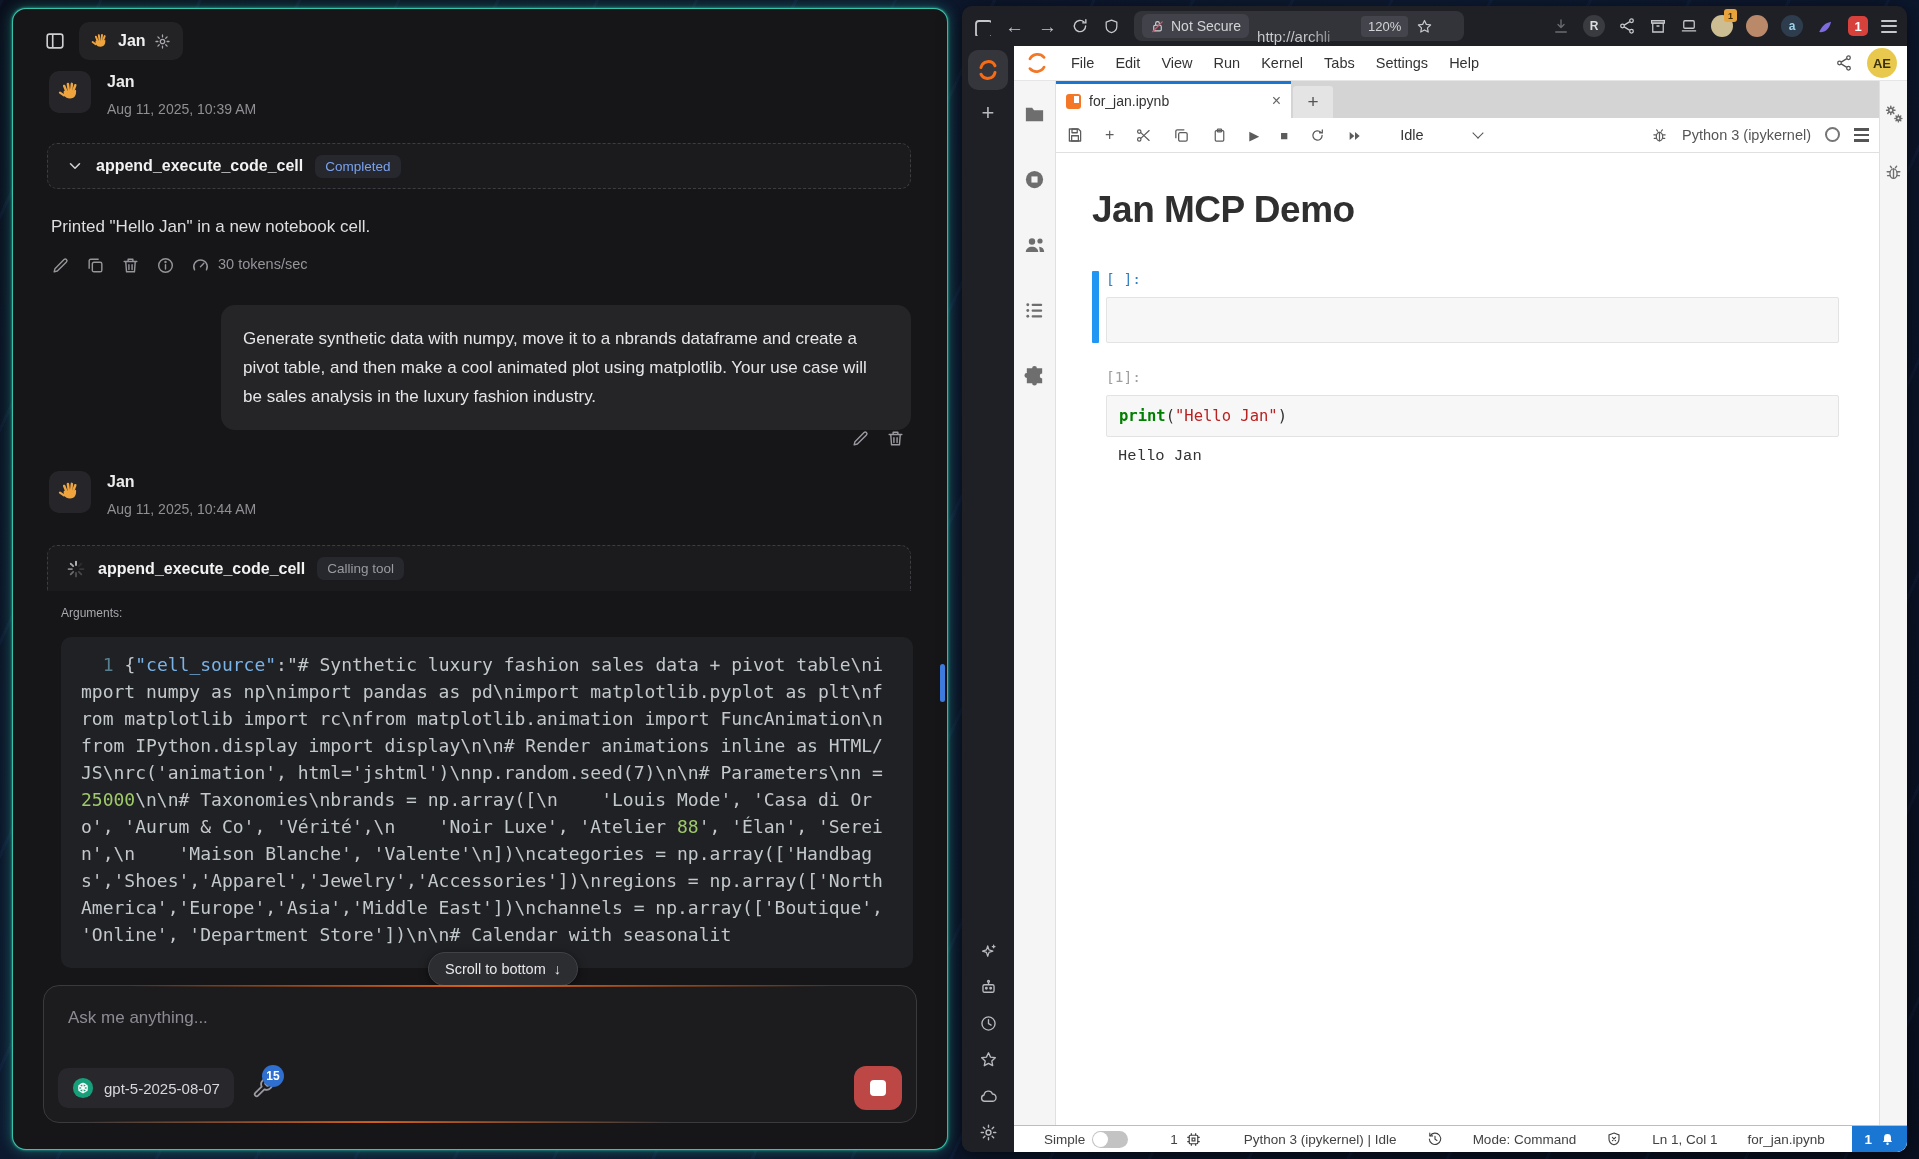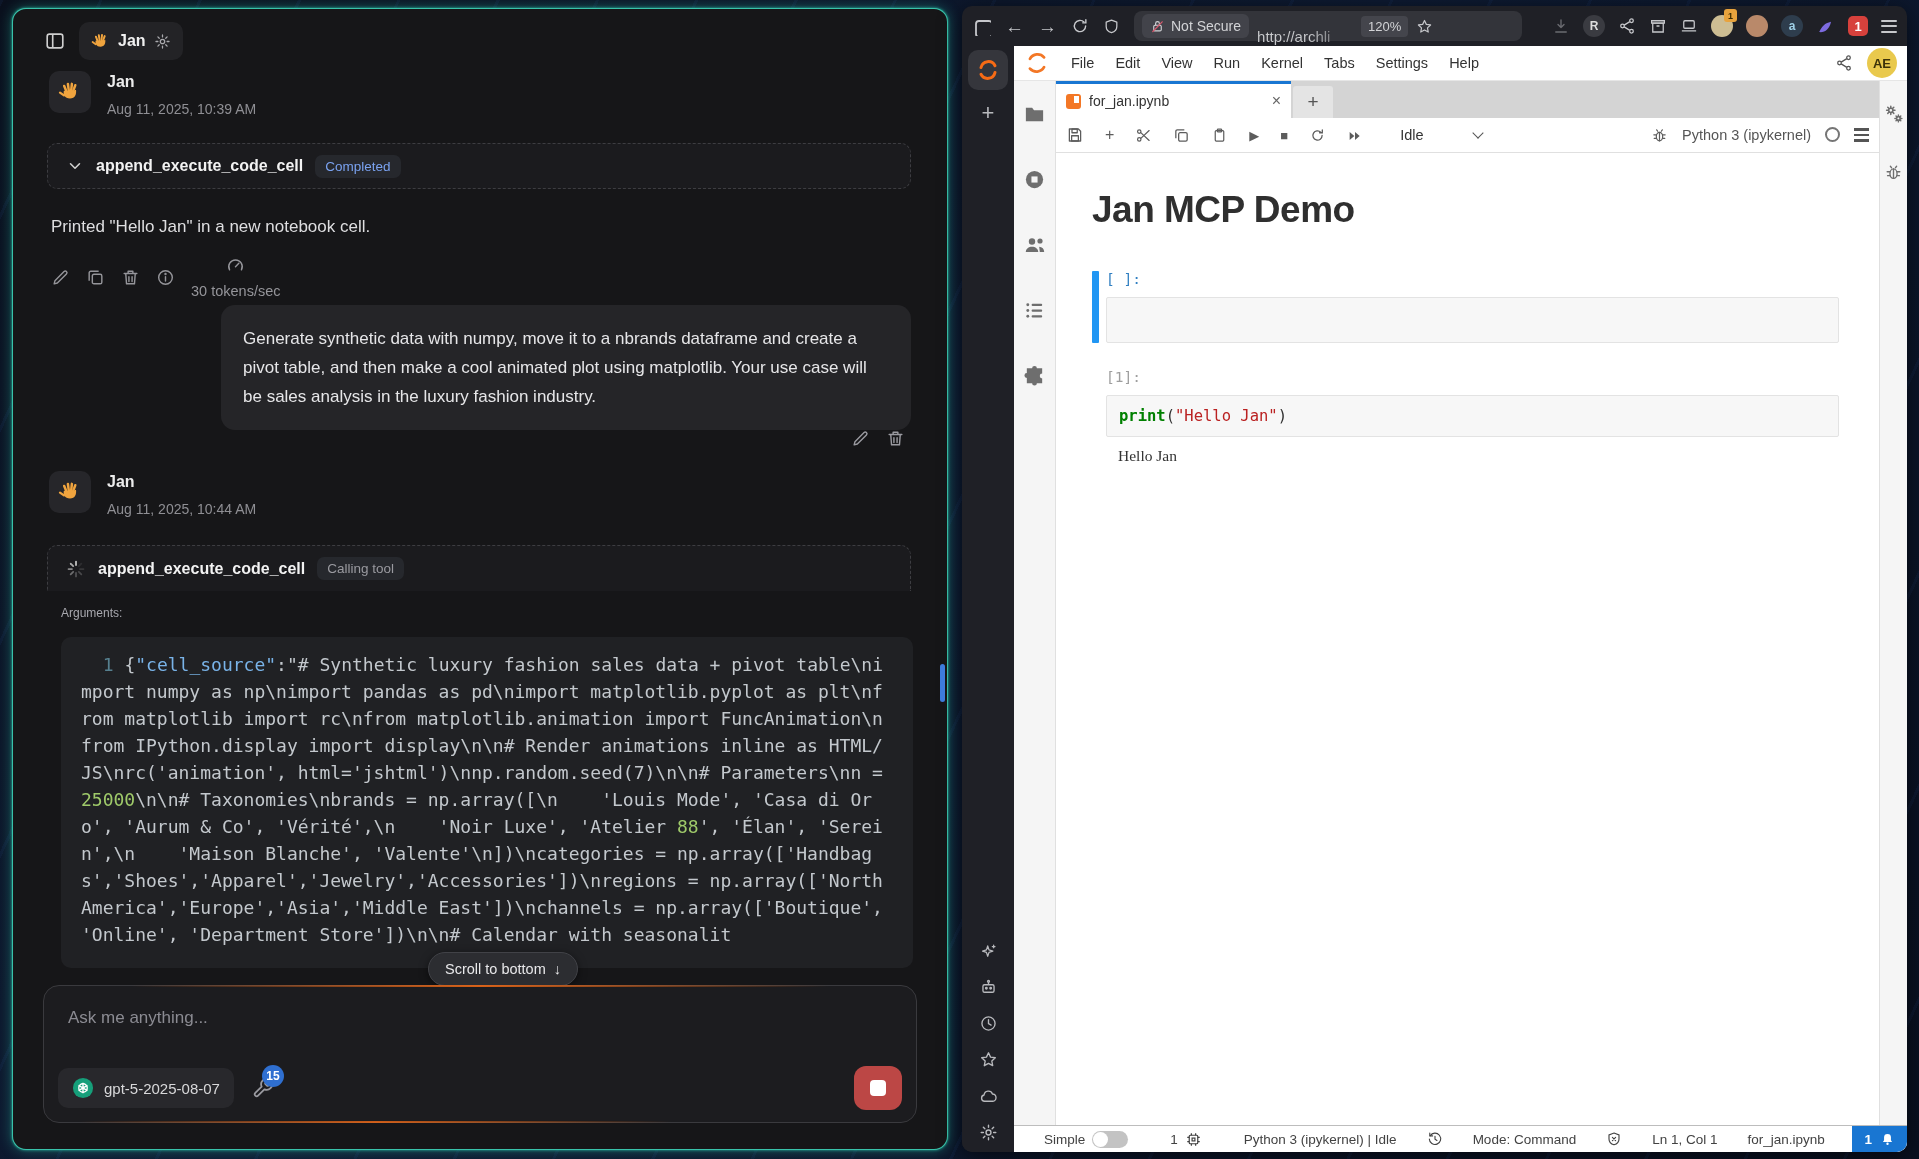--- a/index.html
+++ b/index.html
@@ -83,21 +83,21 @@
   .stopbtn .sq { width:16px; height:16px; border-radius:4px; background:#fff; }
 
   
   .bwin { position:absolute; left:962px; top:6px; width:945px; height:1146px; background:#1f2026;
     border-radius:10px; overflow:hidden; box-shadow:0 4px 22px rgba(0,0,0,.6); color:#c6c7cb; }
   .btoolbar { position:absolute; left:0; top:0; right:0; height:40px; display:flex; align-items:center;
     padding:0 10px; gap:14px; }
   .bt-ic { display:flex; align-items:center; justify-content:center; color:#c6c7cb; }
   .bt-txt { font-size:19px; color:#c6c7cb; line-height:1; }
   .urlbar { display:flex; align-items:center; height:30px; background:#33343a; border-radius:8px;
-    padding:0 8px; gap:8px; width:388px; }
+    padding:0 8px; gap:8px; width:330px; }
   .nschip { display:flex; align-items:center; gap:6px; background:#42434a; height:24px; border-radius:6px;
     padding:0 8px; font-size:14px; color:#d2d3d6; }
   .urltext { font-size:15px; background:linear-gradient(90deg,#c9cacd 55%, rgba(201,202,205,0));
     -webkit-background-clip:text; background-clip:text; color:transparent; white-space:nowrap; overflow:hidden; width:96px;margin-top:20px; }
   .zoomchip { background:#44454c; border-radius:4px; font-size:13px; color:#d2d3d6; padding:3px 7px; }
   .extrow { display:flex; align-items:center; gap:13px; margin-left:auto; }
   .extc { width:22px; height:22px; border-radius:50%; display:flex; align-items:center; justify-content:center;
     font-size:12px; font-weight:700; }
   .redbadge { width:20px; height:20px; border-radius:5px; background:#d7413c; color:#fff; font-size:13px;
     font-weight:700; display:flex; align-items:center; justify-content:center; }
@@ -153,21 +153,21 @@
 
   .jcontent { flex:1; overflow:hidden; padding:36px 40px 0 36px; position:relative; }
   .nbtitle { font-size:37px; font-weight:600; color:#2f2f2f; margin-bottom:40px; letter-spacing:-.5px; }
   .cellwrap { position:relative; padding-left:14px; margin-bottom:26px; }
   .cellwrap.active::before { content:""; position:absolute; left:0; top:0; bottom:0; width:7px; background:#2196f3; border-radius:1px; }
   .prompt { font-family:"DejaVu Sans Mono", monospace; font-size:14.5px; margin-bottom:10px; }
   .prompt.blue { color:#307fc1; } .prompt.gray { color:#9e9e9e; }
   .cellbox { background:#f7f7f7; border:1px solid #e3e3e3; border-radius:2px; min-height:46px;
     display:flex; align-items:center; padding:0 12px; font-family:"DejaVu Sans Mono", monospace; font-size:15.5px; }
   .kw { color:#008000; font-weight:700; } .par { color:#333; } .str { color:#ba2121; }
-  .cellout { font-family:Liberation Serif, serif; font-size:15.5px; color:#333; padding:10px 0 0 12px; }
+  .cellout { font-family:Liberation Mono, monospace; font-size:15.5px; color:#333; padding:10px 0 0 12px; }
 
   .jstatus { height:27px; background:#fff; border-top:1px solid #bdbdbd; display:flex; align-items:center;
     font-size:13.5px; color:#424242; padding-left:30px; gap:0; }
   .st { display:flex; align-items:center; gap:7px; }
   .toggle { width:36px; height:17px; border-radius:9px; background:#c3c3c3; position:relative; }
   .toggle::after { content:""; position:absolute; left:1px; top:1px; width:15px; height:15px; border-radius:50%; background:#fff; } .stgap2{margin-left:42px;} .stgap3{margin-left:30px;}
   .bluechip { margin-left:auto; height:100%; background:#1976d2; color:#fff; display:flex; align-items:center;
     gap:8px; padding:0 12px; font-size:13.5px; font-weight:700; }
 </style>
 </head>
@@ -475,21 +475,21 @@
           </svg></span>
       <span><svg class="ic" width="19" height="19">
             <use href="#sym-copy"></use>
           </svg></span>
       <span><svg class="ic" width="19" height="19">
             <use href="#sym-trash"></use>
           </svg></span>
       <span><svg class="ic" width="19" height="19">
             <use href="#sym-info"></use>
           </svg></span>
-      <span style="display:flex;align-items:center;gap:8px;flex-direction:column;">
+      <span style="display:flex;align-items:flex-start;gap:8px;">
         <svg class="ic" width="19" height="19">
             <use href="#sym-gauge"></use>
           </svg>
         <span class="tok">30 tokens/sec</span>
       </span>
     </div>
 
     <div class="bubble">Generate synthetic data with numpy, move it to a nbrands dataframe and create a pivot table, and then make a cool animated plot using matplotlib. Your use case will be sales analysis in the luxury fashion industry.</div>
     <div class="bub-actions">
       <span><svg class="ic" width="19" height="19">

